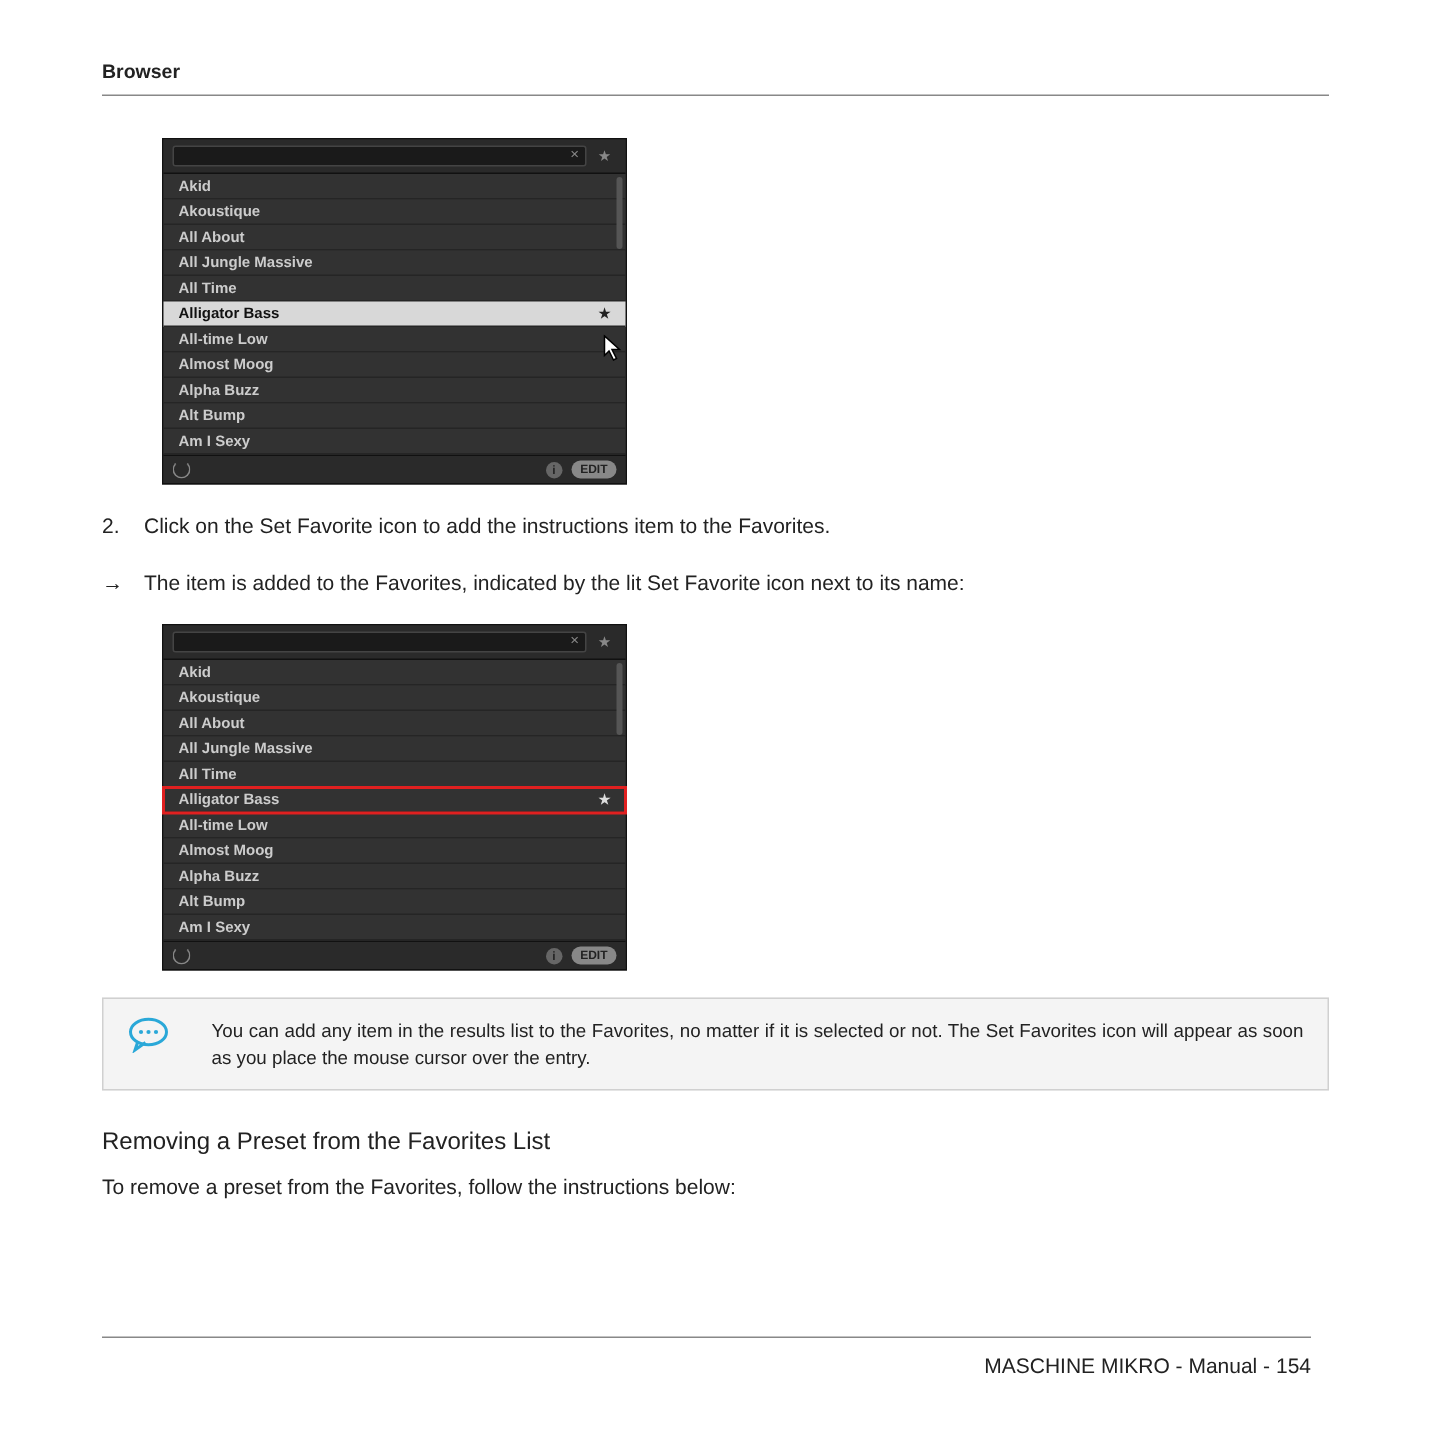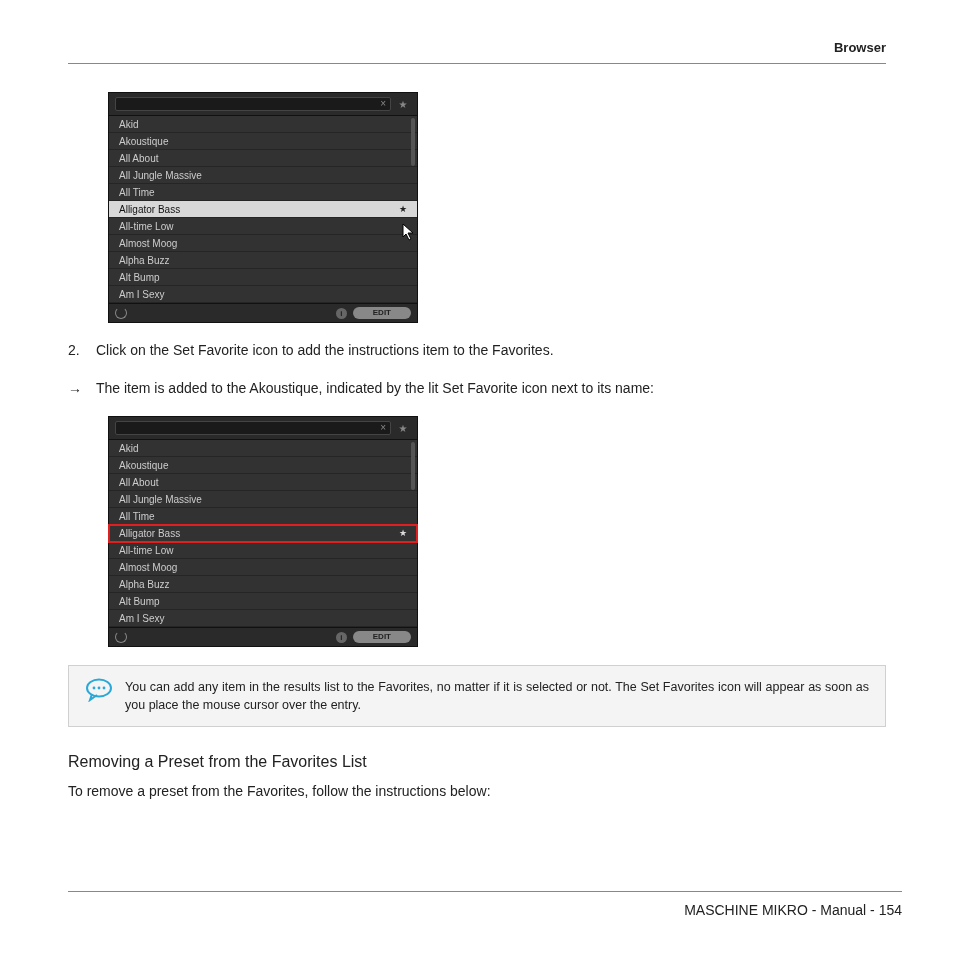--- a/index.html
+++ b/index.html
@@ -5,21 +5,21 @@
   * { box-sizing: border-box; margin: 0; padding: 0; }
   body {
     width: 954px;
     height: 954px;
     background: #fff;
     font-family: Arial, Helvetica, sans-serif;
     color: #222;
     padding: 40px 68px 30px 68px;
     position: relative;
   }
-  .hdr { text-align: right; margin-bottom: 6px; }
+  .hdr { margin-bottom: 6px; }
   .hdr-title { font-weight: bold; font-size: 13px; }
   .hdr-sub { font-size: 12px; color: #333; margin-top: 4px; }
   .rule { border-top: 1px solid #888; margin: 8px 0 28px 0; }
 
   .browser-panel {
     width: 310px;
     background: #2d2d2d;
     margin-left: 40px;
     margin-bottom: 18px;
     font-size: 10px;
@@ -54,20 +54,21 @@
   }
   .bp-list { position: relative; }
   .bp-row {
     display: flex;
     align-items: center;
     justify-content: space-between;
     padding: 2px 10px;
     height: 17px;
     border-bottom: 1px solid #252525;
     background: #323232;
+    font-weight: bold;
   }
   .bp-row.sel {
     background: #d8d8d8;
     color: #111;
   }
   .bp-row.red {
     outline: 2px solid #e02020;
     outline-offset: -1px;
   }
   .bp-row .row-star { color: #222; font-size: 9px; }
@@ -97,61 +98,61 @@
     display: inline-block;
   }
   .bp-foot-right { display: flex; align-items: center; gap: 6px; }
   .info-icon {
     width: 11px; height: 11px; border-radius: 50%;
     background: #666; color: #222; text-align: center;
     font-size: 8px; line-height: 11px; font-weight: bold;
   }
   .edit-pill {
     background: #888; color: #222;
-    border-radius: 7px; padding: 0 20px;
+    border-radius: 7px; padding: 0 6px;
     font-size: 8px; font-weight: bold;
     line-height: 12px;
   }
   .cursor {
     position: absolute;
     width: 0; height: 0;
     pointer-events: none;
   }
   .cursor svg { position: absolute; top: 0; left: 0; }
 
   .step-row { display: flex; margin-bottom: 18px; font-size: 14px; line-height: 1.4; }
   .step-num { width: 28px; flex-shrink: 0; }
   .step-txt { flex: 1; }
 
   .tip-box {
     border: 1px solid #d0d0d0;
     background: #f4f4f4;
     padding: 12px 16px;
     display: flex;
-    gap: 14px;
+    gap: 30px;
     margin: 18px 0 26px 0;
     font-size: 12.5px;
     line-height: 1.45;
     text-align: justify;
   }
   .tip-icon {
     width: 26px; height: 22px; flex-shrink: 0;
   }
   .tip-icon svg { display: block; }
 
   .section-h {
     font-weight: normal;
     font-size: 16px;
     margin-bottom: 12px;
   }
   .body-p { font-size: 14px; margin-bottom: 27px; }
 
   .footer {
     position: absolute;
-    left: 68px; right: 52px;
+    left: 68px; right: 80px;
     bottom: 36px;
   }
   .footer-rule { border-top: 1px solid #888; margin-bottom: 10px; }
   .footer-txt { text-align: right; font-size: 14px; }
 </style>
 </head>
 <body>
 
 <div class="hdr">
   <div class="hdr-title">Browser</div>
@@ -216,21 +217,21 @@
   </div>
 </div>
 
 <div class="step-row">
   <div class="step-num">2.</div>
   <div class="step-txt">Click on the Set Favorite icon to add the instructions item to the Favorites.</div>
 </div>
 
 <div class="step-row">
   <div class="step-num">→</div>
-  <div class="step-txt">The item is added to the Akoustique, indicated by the lit Set Favorite icon next to its name:</div>
+  <div class="step-txt">The item is added to the Favorites, indicated by the lit Set Favorite icon next to its name:</div>
 </div>
 
 <div class="browser-panel">
   <div class="bp-search">
     <div class="bp-search-box">
       <span class="bp-x">×</span>
     </div>
     <span class="bp-star-top">★</span>
   </div>
   <div class="bp-list">

